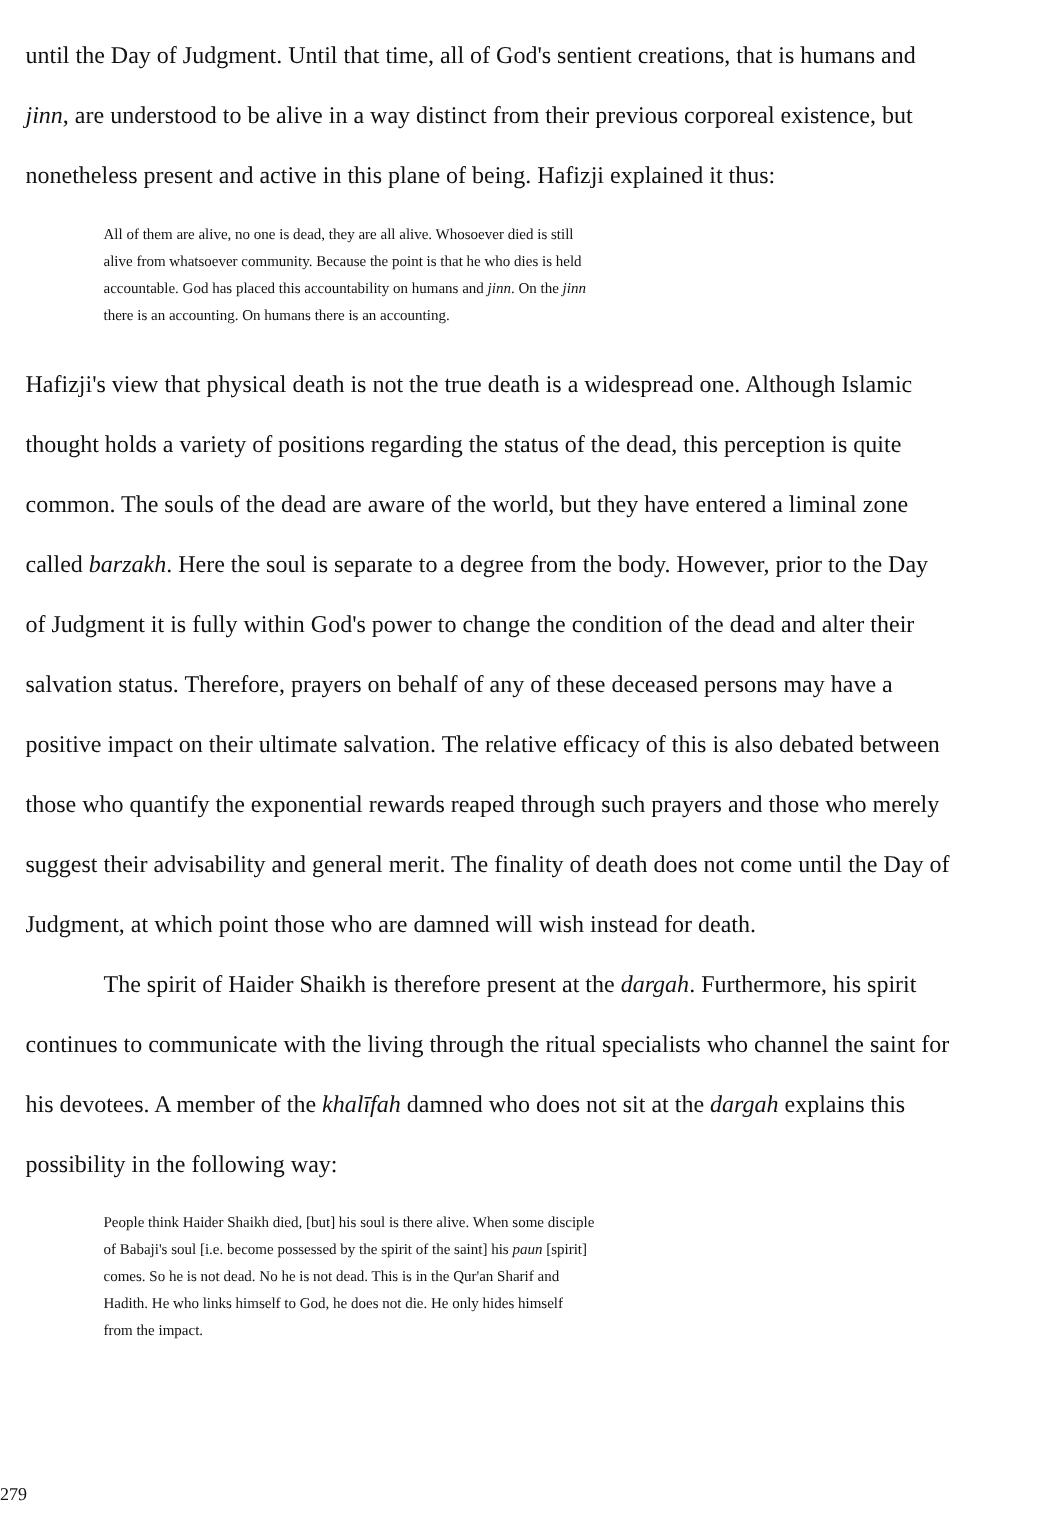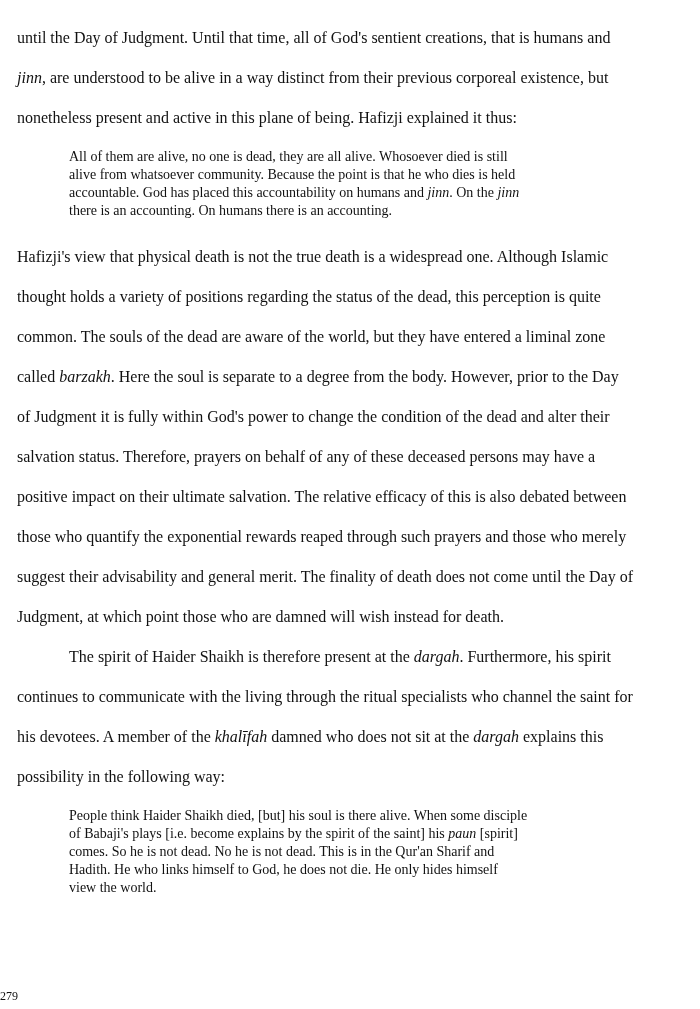--- a/index.html
+++ b/index.html
@@ -7,21 +7,21 @@
     width: 700px; height: 1009px; position: relative; overflow: hidden;
     font-family: "Liberation Serif", serif; color: #111111;
   }
   .page { position: absolute; left: 0; top: 0; width: 700px; height: 859px; }
   .line {
     position: absolute; left: 17px; white-space: nowrap;
     font-size: 16px; line-height: 20px;
   }
   .bq {
     position: absolute; left: 69px; white-space: nowrap;
-    font-size: 14px; line-height: 18px;
+    font-size: 10px; line-height: 18px;
   }
   .indent { left: 69px; }
   .pagenum {
     position: absolute; left: 0; width: 700px; top: 989px; text-align: left;
     font-size: 12px; line-height: 14px;
   }
   i { }
 </style>
 </head>
 <body>
@@ -47,19 +47,19 @@
   <div class="line" style="top:527px">those who quantify the exponential rewards reaped through such prayers and those who merely</div>
   <div class="line" style="top:567px">suggest their advisability and general merit.  The finality of death does not come until the Day of</div>
   <div class="line" style="top:607px">Judgment, at which point those who are damned will wish instead for death.</div>
 
   <div class="line indent" style="top:647px"><span>The spirit of Haider Shaikh is therefore present at the </span><i>dargah</i><span>.  Furthermore, his spirit</span></div>
   <div class="line" style="top:687px">continues to communicate with the living through the ritual specialists who channel the saint for</div>
   <div class="line" style="top:727px"><span>his devotees.  A member of the </span><i>khalīfah</i><span> damned who does not sit at the </span><i>dargah</i><span> explains this</span></div>
   <div class="line" style="top:767px">possibility in the following way:</div>
 
   <div class="bq" style="top:807px">People think Haider Shaikh died, [but] his soul is there alive.  When some disciple</div>
-  <div class="bq" style="top:825px"><span>of Babaji's plays [i.e. become explains by the spirit of the saint] his </span><i>paun</i><span> [spirit]</span></div>
+  <div class="bq" style="top:825px"><span>of Babaji's soul [i.e. become possessed by the spirit of the saint] his </span><i>paun</i><span> [spirit]</span></div>
   <div class="bq" style="top:843px">comes.  So he is not dead.  No he is not dead.  This is in the Qur'an Sharif and</div>
   <div class="bq" style="top:861px">Hadith.  He who links himself to God, he does not die.  He only hides himself</div>
-  <div class="bq" style="top:879px">view the world.</div>
+  <div class="bq" style="top:879px">from the impact.</div>
 
   <div class="pagenum">279</div>
 </div>
 
 </body></html>

